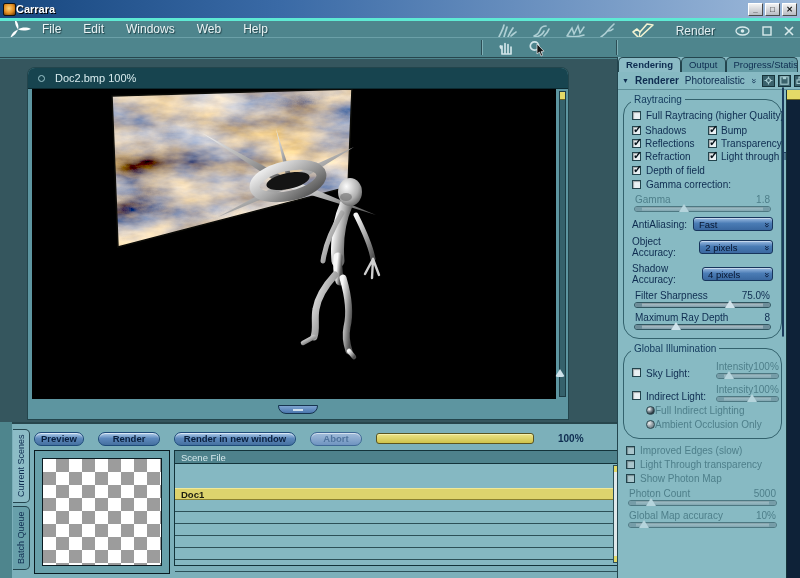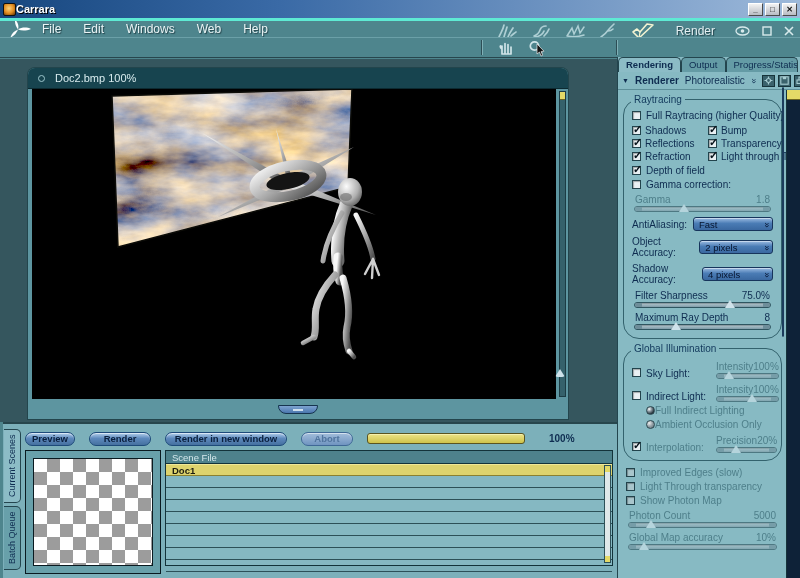--- a/index.html
+++ b/index.html
@@ -41,42 +41,42 @@
   .canvas{position:absolute;left:4px;top:21px;width:524px;height:310px;background:#000;overflow:hidden;}
   .doc-vscroll{position:absolute;right:2px;top:23px;width:7px;height:306px;background:#35616b;border:1px solid #1c3c44;}
   .doc-vscroll .cap{height:8px;background:#e3d967;border-bottom:1px solid #6b6420;}
   .doc-vscroll .thumb{height:288px;background:linear-gradient(90deg,#8cb0dc,#4a76ae);border-radius:3px;}
   .doc-bottom{position:absolute;left:0;right:0;bottom:0;height:17px;background:#5d95a0;border-radius:0;}
   .doc-handle{position:absolute;left:50%;top:3px;transform:translateX(-50%);width:40px;height:9px;background:linear-gradient(#7da3d0,#4a76ae);
     border:1px solid #16344f;border-radius:0 0 8px 8px;}
   .doc-handle::after{content:"";position:absolute;left:50%;top:3px;transform:translateX(-50%);width:10px;height:2px;background:#cfe0ee;}
 
   
-  .bottom-panel{position:absolute;left:3px;top:422px;width:617px;height:156px;background:#7cb0ba;border-top:2px solid #27464d;}
+  .bottom-panel{position:absolute;left:12px;top:422px;width:617px;height:156px;background:#7cb0ba;border-top:2px solid #27464d;}
   .vtab{position:absolute;left:1px;width:17px;background:#68a0aa;border:1px solid #23454e;border-right:none;
     border-radius:5px 0 0 5px;display:flex;align-items:center;justify-content:center;
     writing-mode:vertical-rl;transform:rotate(180deg);font-size:9px;color:#0e2c50;}
   .vtab.active{background:#8cbcc6;}
   .btn-row{position:absolute;left:22px;top:7px;right:4px;height:15px;display:flex;align-items:center;gap:14px;}
   .btn{height:14px;border-radius:8px;border:1px solid #1d4a7a;color:#0a1f3d;font-size:9.5px;font-weight:bold;
     display:flex;align-items:center;justify-content:center;
     background:linear-gradient(#b4d0ec,#5d89bd 45%,#45709f);box-shadow:inset 0 1px 0 rgba(255,255,255,.55);}
   .btn.disabled{color:#50749e;background:linear-gradient(#a3bedb,#6f94c0);border-color:#3f6896;}
   .progress{width:158px;height:11px;border:1px solid #5a5420;border-radius:3px;
     background:linear-gradient(#ece387,#cfc34a);box-shadow:inset 0 1px 0 #f6f0ac;}
   .progress-label{font-size:10px;color:#0e2c50;font-weight:bold;margin-left:10px;}
   .preview-box{position:absolute;left:22px;top:26px;width:136px;height:124px;background:#68a0aa;border:1px solid #0a1a20;padding:7px;}
   .checker{width:100%;height:100%;background-color:#fff;border:1px solid #0a1a20;
     background-image:linear-gradient(45deg,#9c9c9c 25%,transparent 25%,transparent 75%,#9c9c9c 75%),
       linear-gradient(45deg,#9c9c9c 25%,transparent 25%,transparent 75%,#9c9c9c 75%);
     background-position:0 0,13px 13px;background-size:26px 26px;}
   .scene-list{position:absolute;left:162px;top:26px;width:448px;height:116px;border:1px solid #13333a;background:#85b8c2;}
   .list-header{height:13px;background:#4e828c;color:#d5e8ec;font-size:9.5px;display:flex;align-items:center;padding-left:6px;border-bottom:1px solid #13333a;}
   .list-row{height:12px;border-bottom:1px solid #2c5058;font-size:9.5px;display:flex;align-items:center;padding-left:6px;color:#1c1c10;}
-  .list-row.selected{background:#ddd36d;border-top:1px solid #f0e898;border-bottom:1px solid #8a8030;font-weight:bold;}
+  .list-row.selected{background:#ddd36d;border-top:1px solid #f0e898;border-bottom:1px solid #8a8030;font-weight:bold;margin-top:24px;}
   .list-scroll{position:absolute;right:1px;top:14px;bottom:2px;width:7px;background:#dfe8ea;border:1px solid #2c5058;}
   .list-scroll .cap{height:6px;background:#e3d967;}
   .list-scroll .cap.b{position:absolute;bottom:0;left:0;right:0;}
 
   
   .right-region{position:absolute;left:617px;top:57px;width:183px;height:521px;background:#87bac3;border-left:1px solid #23454e;}
   .ptabs{display:flex;height:15px;}
   .ptab{flex:0 0 auto;background:#649ba5;border:1px solid #23454e;border-bottom:none;border-radius:5px 5px 0 0;
     padding:1px 7px 0;font-size:9.5px;color:#0e2c50;white-space:nowrap;overflow:hidden;}
   .ptab.active{background:#8cbcc6;font-weight:bold;}
@@ -493,35 +493,20 @@
 
         <div class="radio-row dis-t">
           <span class="radio sel"></span>
           <span class="lbl">Full Indirect Lighting</span>
         </div>
         <div class="radio-row dis-t">
           <span class="radio"></span>
           <span class="lbl">Ambient Occlusion Only</span>
         </div>
 
-        <div class="gi-row">
-          <span class="gi-left">
-            <span class="cb checked"></span>
-            <span class="lbl dis-t">Interpolation:</span>
-          </span>
-          <span class="gi-right">
-            <div class="lblrow dis-t">
-              <span>Precision</span>
-              <span>20%</span>
-            </div>
-            <div class="slider dim">
-                <span class="thumb" style="left:32%"></span>
-              </div>
-          </span>
-        </div>
       </div>
 
       <div class="cbrow dis-t">
         <span class="cb dis"></span>
         <span class="lbl">Improved Edges (slow)</span>
       </div>
       <div class="cbrow dis-t">
         <span class="cb dis"></span>
         <span class="lbl">Light Through transparency</span>
       </div>

